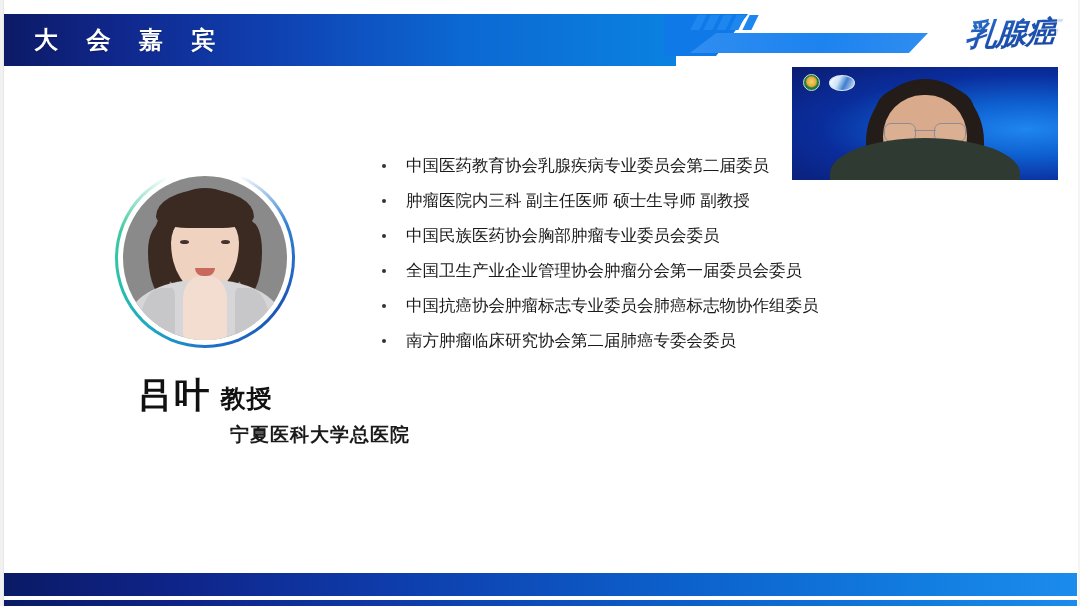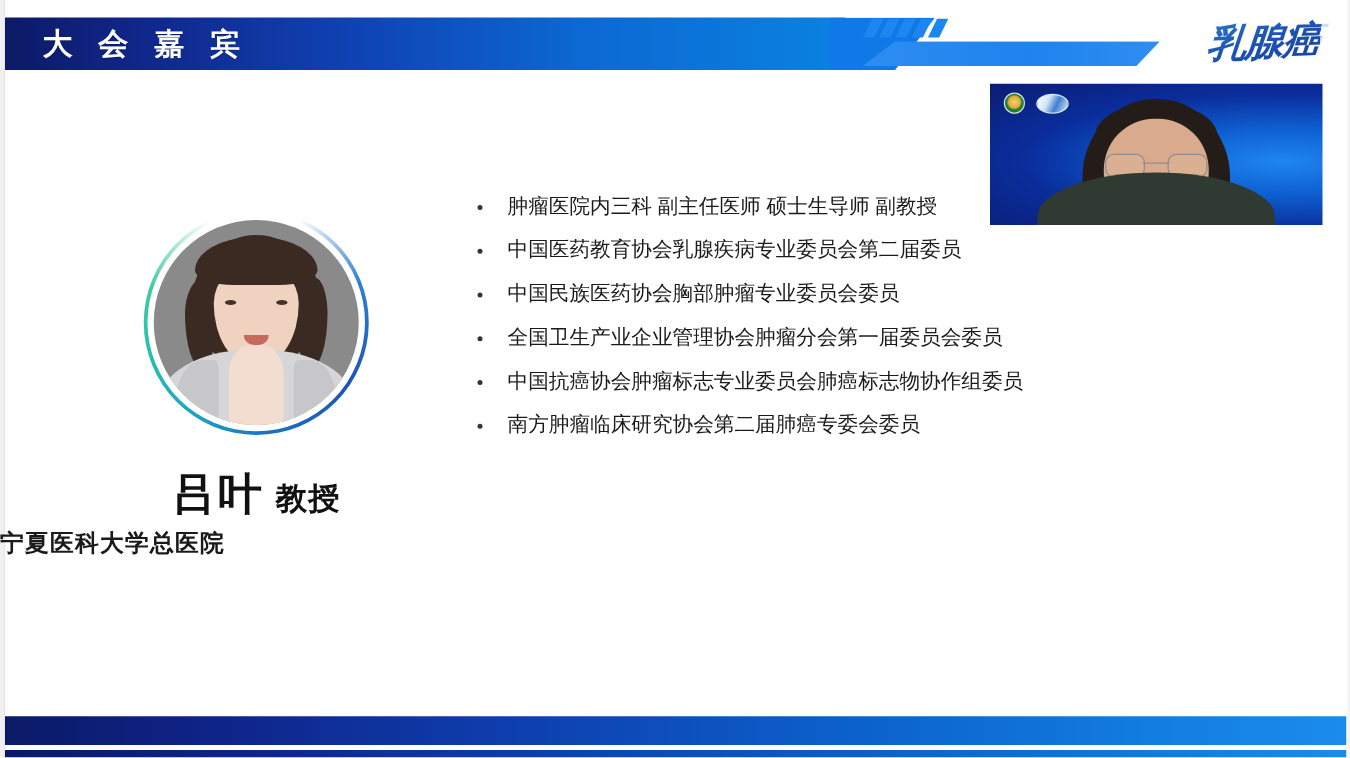--- a/index.html
+++ b/index.html
@@ -36,27 +36,28 @@
     width: 2px; height: 606px;
     background: #f4f4f4;
   }
 
   
   .header-bar {
     position: absolute;
     left: 4px;
     top: 14px;
     width: 672px;
-    height: 42px;
+    height: 52px;
     background: linear-gradient(90deg,
         #0c1a66 0%,
         #10278c 17%,
         #0f43b4 42%,
         #0c68d2 68%,
         #0a82e2 100%);
+    font-family: Liberation Mono, monospace;
   }
   .header-title {
     position: absolute;
     left: 30px;
     top: 50%;
     transform: translateY(-50%);
     color: #ffffff;
     font-size: 24px;
     font-weight: bold;
     letter-spacing: 7px;
@@ -380,21 +381,21 @@
     font-weight: bold;
     color: #111111;
     margin-left: 9px;
     letter-spacing: 1px;
   }
   .speaker-org {
     position: absolute;
     left: 0;
     top: 422px;
     width: 410px;
-    text-align: left;
+    text-align: right;
     font-size: 19px;
     font-weight: bold;
     color: #1a1a1a;
     letter-spacing: 1px;
     white-space: nowrap;
   }
 
   
   .bio-list {
     position: absolute;
@@ -519,22 +520,22 @@
     </div>
   </div>
 
   <div class="speaker-name">
     <span class="name">吕叶</span><span class="title">教授</span>
   </div>
 
   <div class="speaker-org">宁夏医科大学总医院</div>
 
   <ul class="bio-list">
+    <li>中国医药教育协会乳腺疾病专业委员会第二届委员</li>
     <li>肿瘤医院内三科 副主任医师 硕士生导师 副教授</li>
-    <li>中国医药教育协会乳腺疾病专业委员会第二届委员</li>
     <li>中国民族医药协会胸部肿瘤专业委员会委员</li>
     <li>全国卫生产业企业管理协会肿瘤分会第一届委员会委员</li>
     <li>中国抗癌协会肿瘤标志专业委员会肺癌标志物协作组委员</li>
     <li>南方肿瘤临床研究协会第二届肺癌专委会委员</li>
   </ul>
 
   <div class="footer-bar"></div>
   <div class="footer-strip"></div>
 
 </div>

